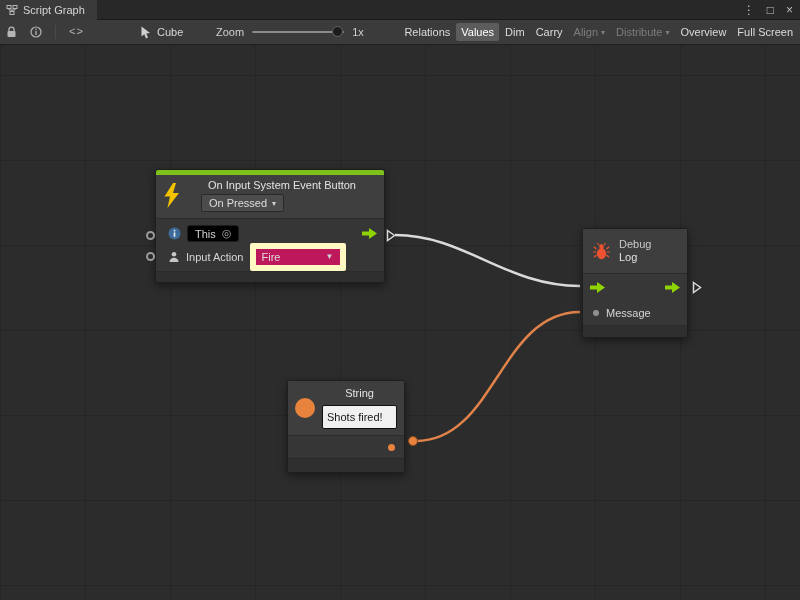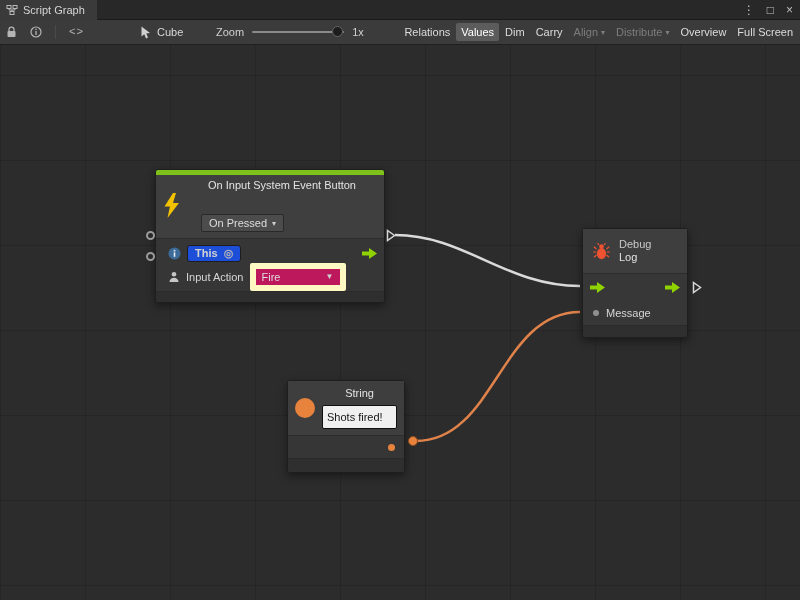--- a/index.html
+++ b/index.html
@@ -51,26 +51,26 @@
   .node-footer { height:11px; background:#2f2f2f; border-top:1px solid #2a2a2a; border-radius:0 0 2px 2px; }
   .row { display:flex; align-items:center; }
   .spacer { flex:1; }
 
   
   .accent { height:5px; background:#7ec11b; border-radius:2px 2px 0 0; }
   .ev-header { display:flex; align-items:center; gap:7px; padding:4px 7px 6px 7px; background:#3f3f3f; }
   .ev-col { flex:1; display:flex; flex-direction:column; gap:3px; }
   .ev-title { text-align:center; color:#e3e3e3; }
   .chip { display:inline-flex; align-items:center; gap:5px; align-self:flex-start; margin-left:14px;
-          background:#4c4c4c; border:1px solid #292929; border-radius:2px; padding:2px 7px; color:#dddddd;margin-top:20px; }
+          background:#4c4c4c; border:1px solid #292929; border-radius:2px; padding:2px 7px; color:#dddddd; }
   .caret { font-size:8px; color:#cfcfcf; }
   .ev-body { padding:3px 0; background:#363636; border-top:1px solid #2c2c2c; }
   .ev-body .row { height:23px; padding:0 7px 0 12px; gap:6px; }
-  .this-chip { display:inline-flex; gap:6px; background:#1d4ed8; border:1px solid #1d1d1d;
-               border-radius:3px; padding:1px 7px; color:#d2d2d2;font-weight:bold; }
+  .this-chip { display:inline-flex; align-items:center; gap:6px; background:#000000; border:1px solid #1d1d1d;
+               border-radius:3px; padding:1px 7px; color:#d2d2d2; }
   .picker { color:#b5b5b5; font-size:11px; }
   .dd { display:inline-flex; align-items:center; width:96px; background:#be185d; border:6px solid #fef9c3;
         border-radius:2px; padding:2px 6px; color:#dddddd;text-align:right; }
   .dd .spacer { flex:1; }
 
   
   .dbg-header { display:flex; align-items:center; gap:8px; padding:7px 9px; height:44px; background:#3e3e3e; }
   .dbg-col { display:flex; flex-direction:column; }
   .dbg-cat { color:#c9c9c9; line-height:13px; }
   .dbg-title { color:#e2e2e2; line-height:13px; }

